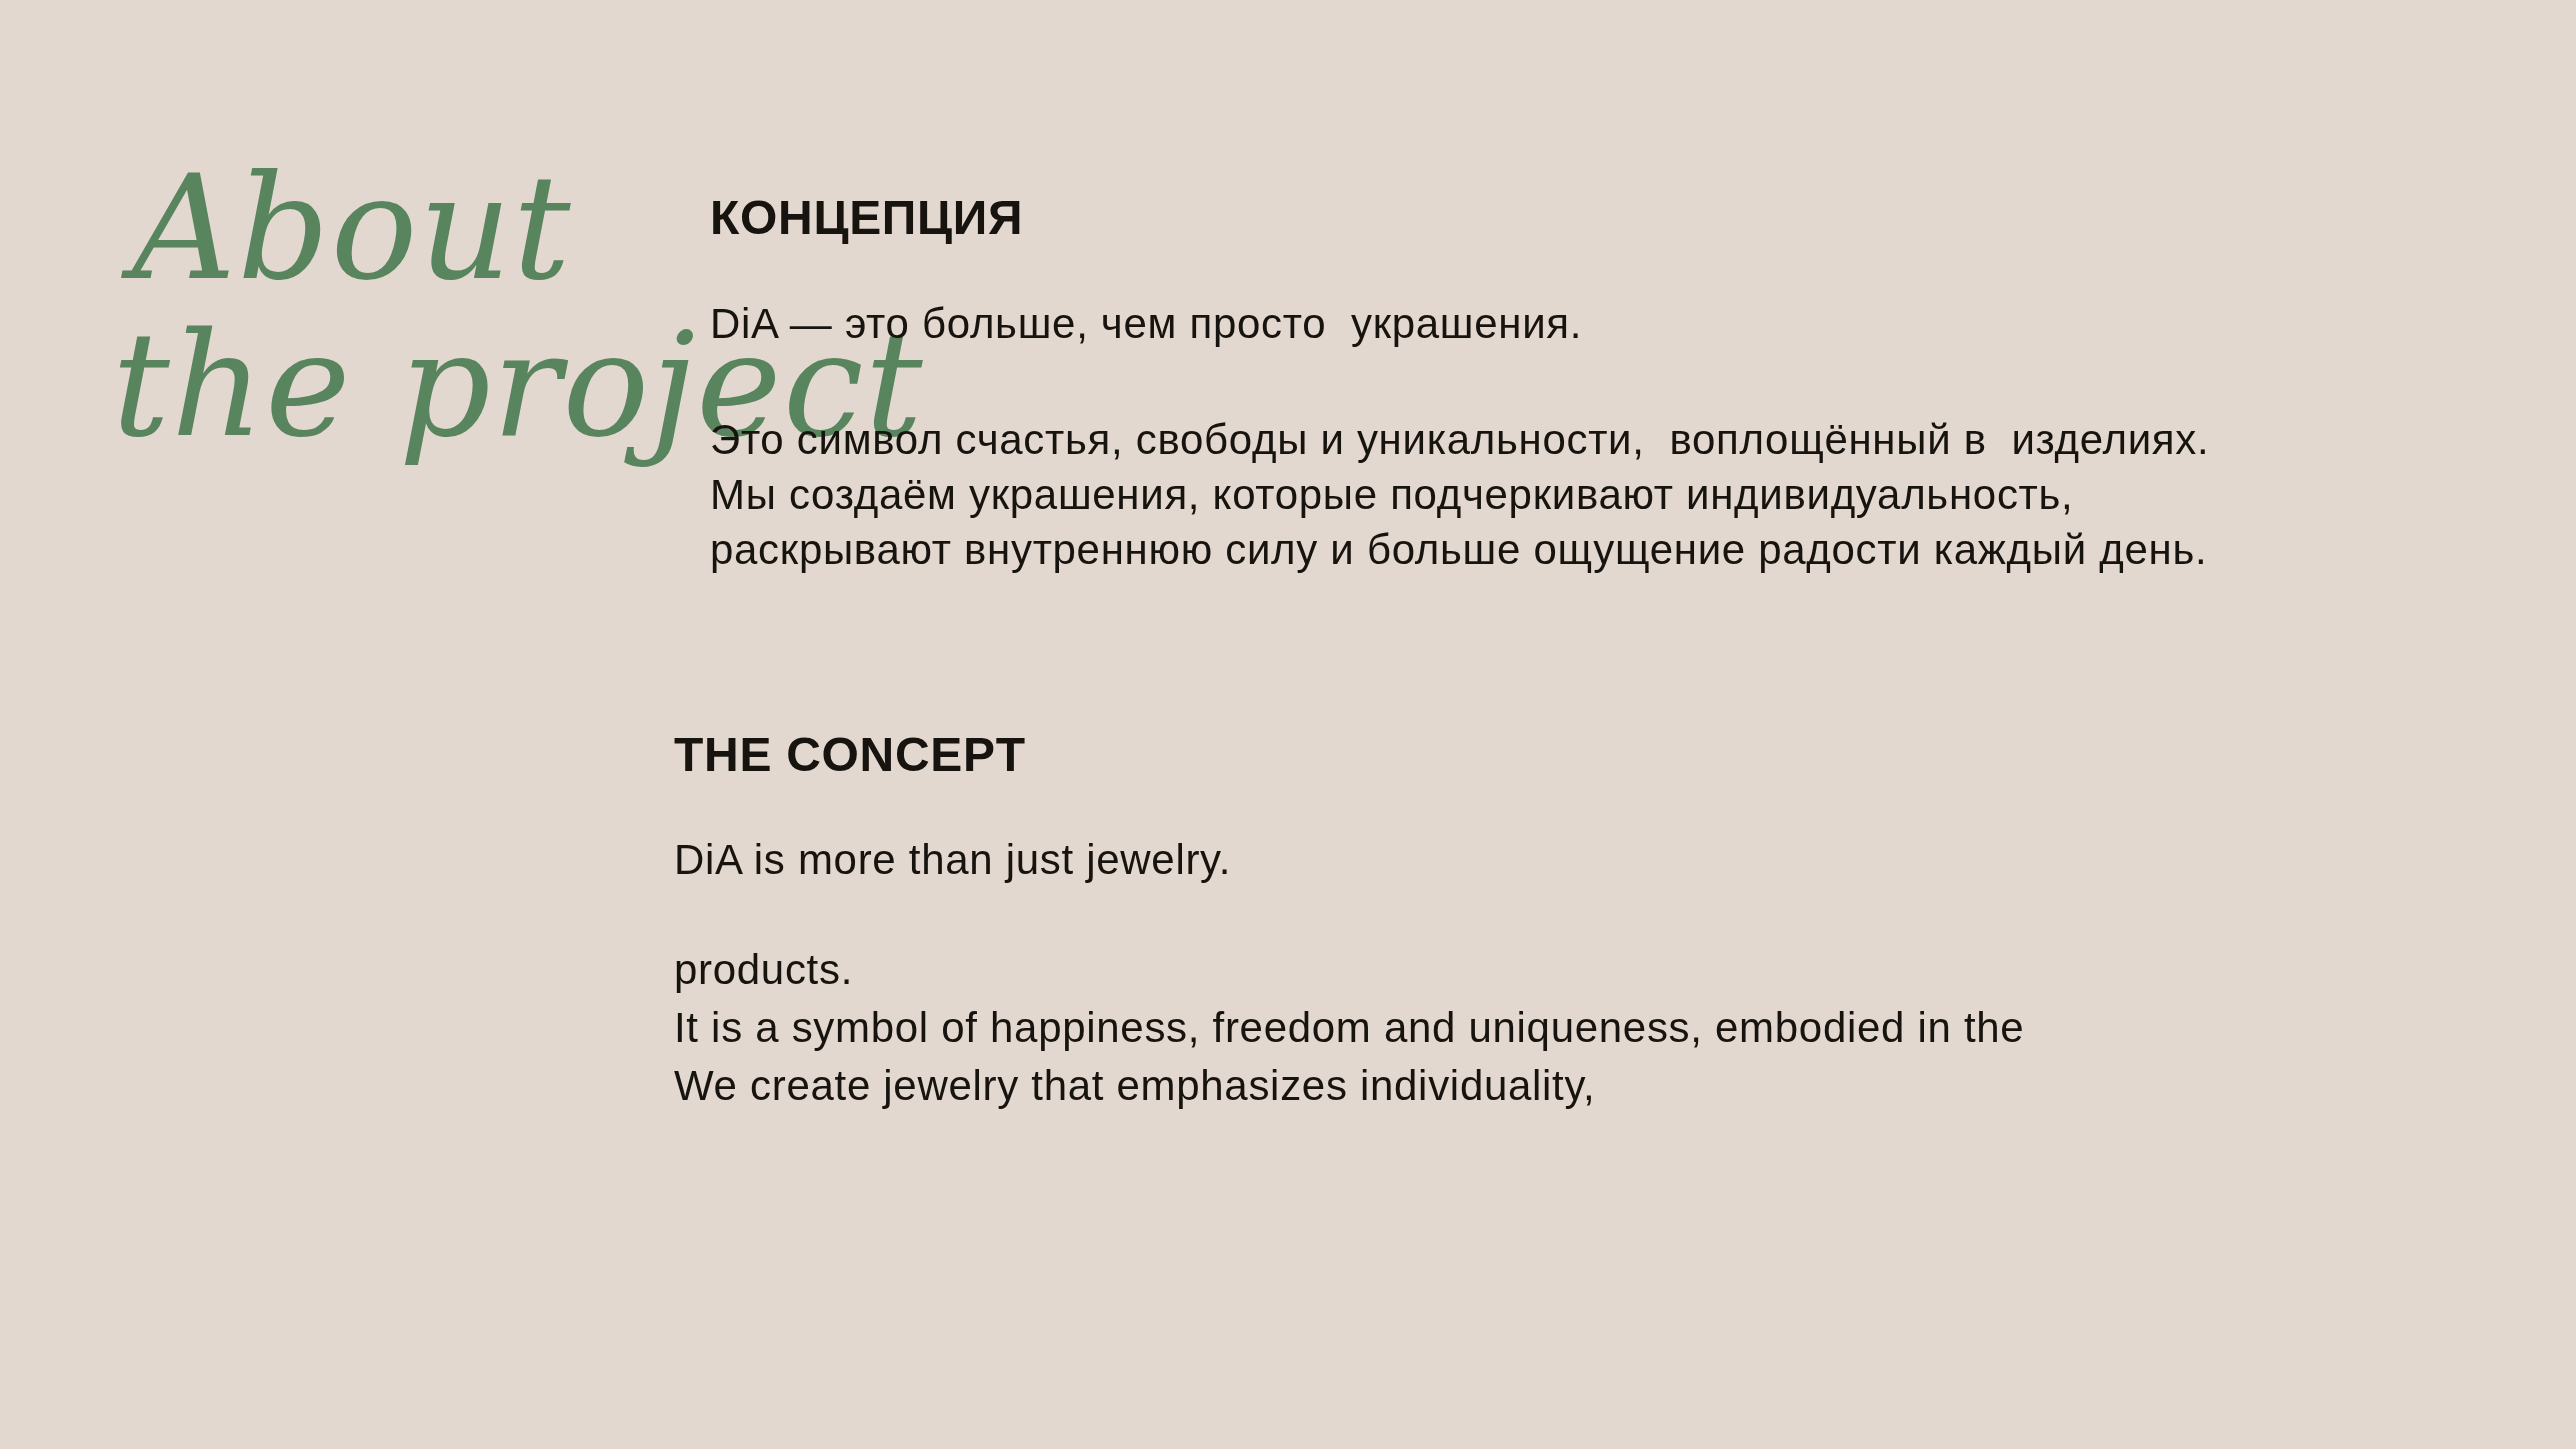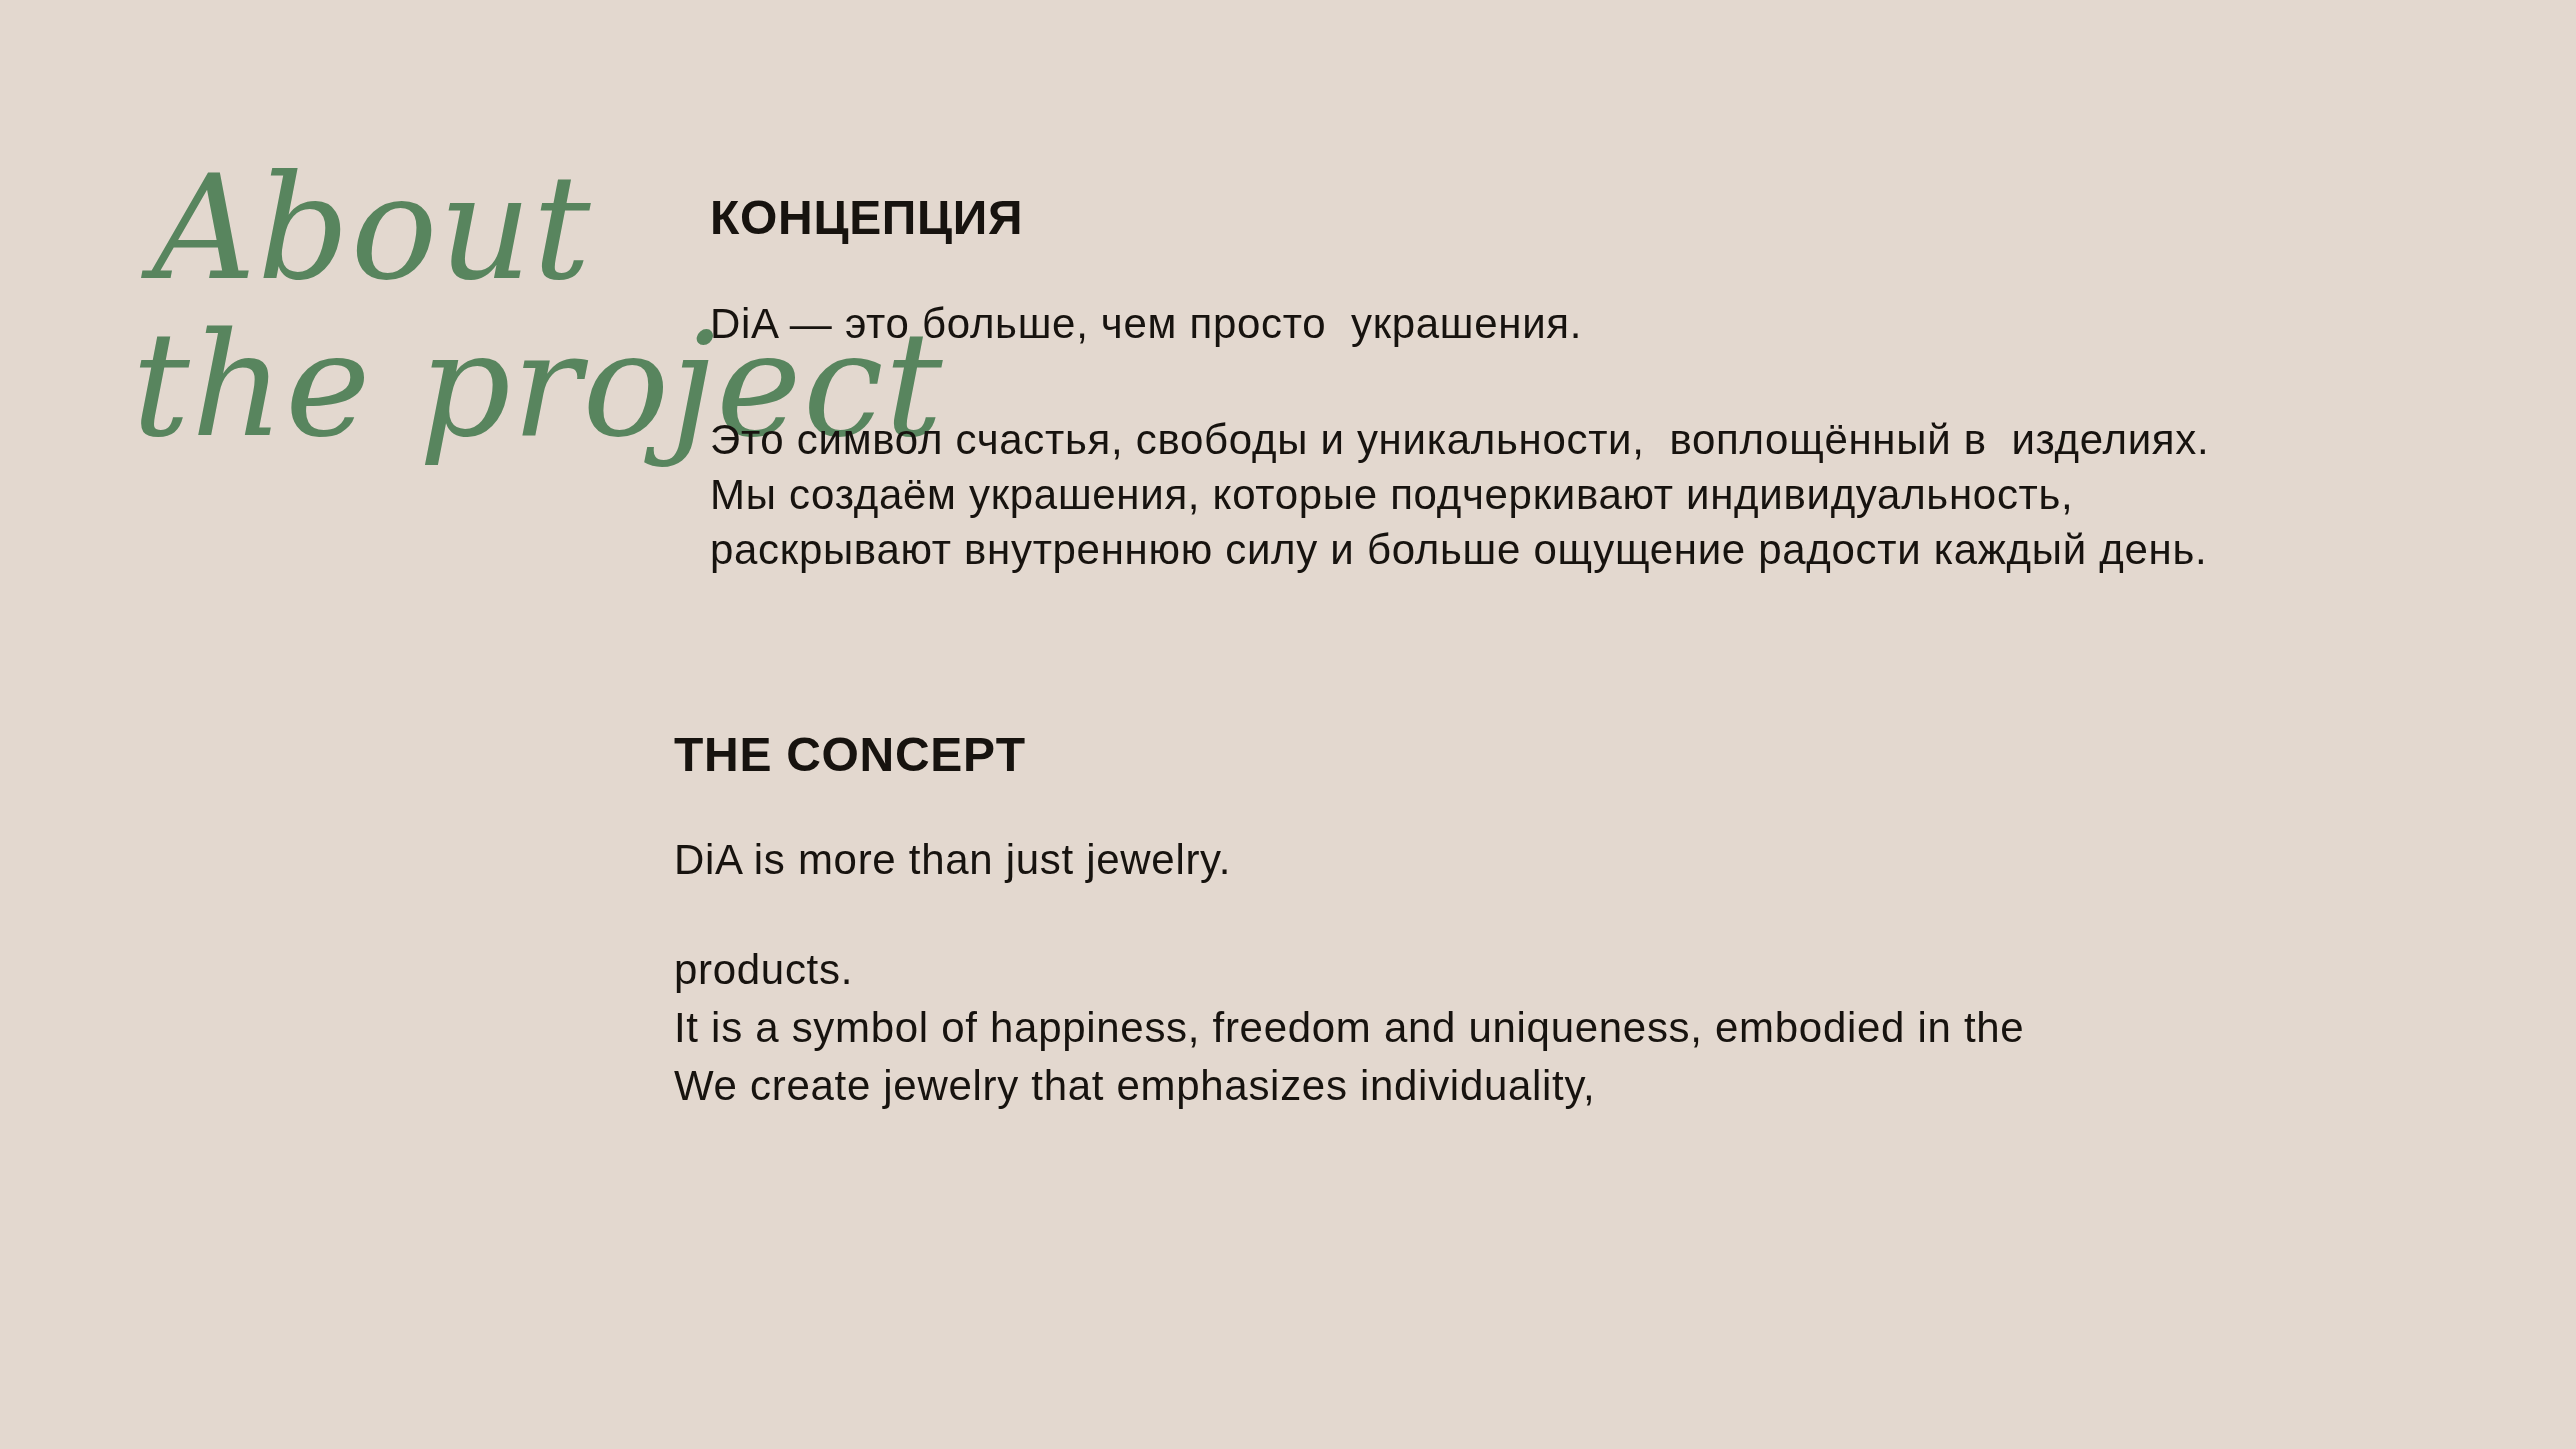--- a/index.html
+++ b/index.html
@@ -14,21 +14,21 @@
     font-family:"Liberation Sans",sans-serif;
     color:var(--ink);
     position:relative;
     overflow:hidden;
   }
   .slide{position:absolute;inset:0;}
 
   
   .script-title{
     position:absolute;
-    left:132px;
+    left:112px;
     top:144px;
     color:var(--accent);
     font-family:"DejaVu Serif",serif;
     font-style:italic;
     font-weight:400;
     line-height:1.18;
     letter-spacing:1.3px;
   }
   .script-line1{font-size:144px;padding-left:20px;}
   .script-line2{font-size:144px;margin-top:-13.4px;}

